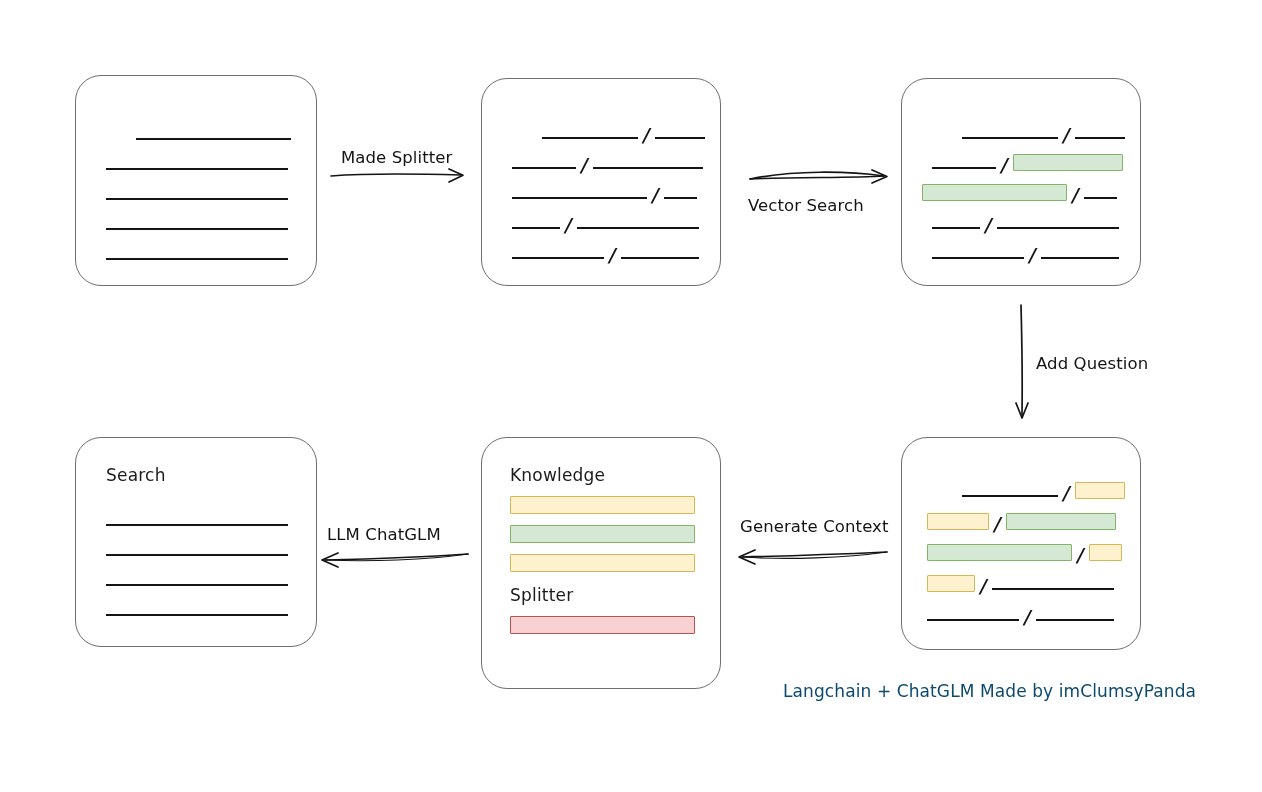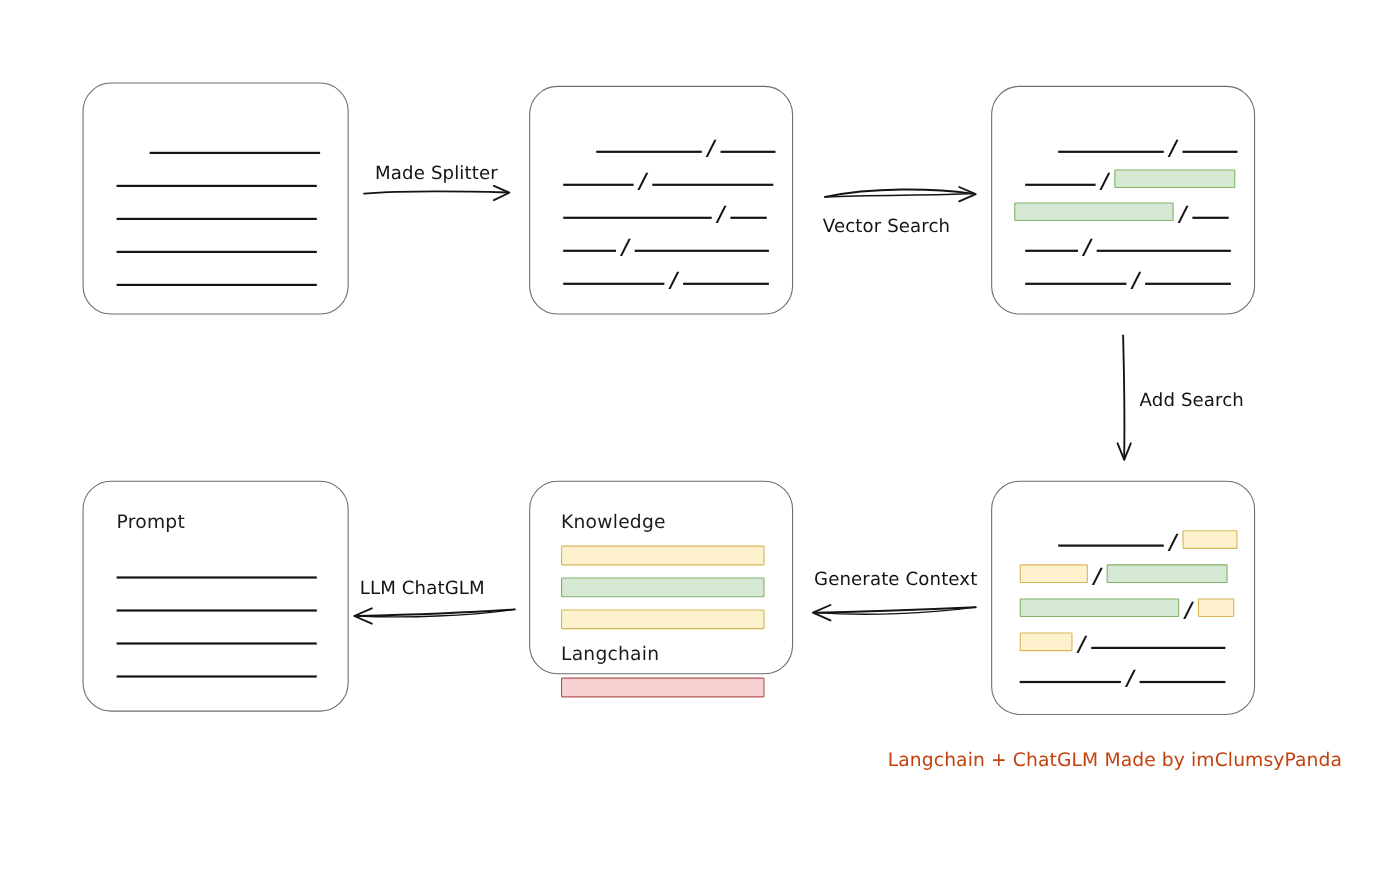--- a/index.html
+++ b/index.html
@@ -83,24 +83,23 @@
     color: #141414;
     white-space: nowrap;
     letter-spacing: 0.1px;
   }
 
   
   .caption {
     position: absolute;
     font-family: "DejaVu Sans", sans-serif;
     font-size: 17px;
-    color: #c2410c;
+    color: #0c4a6e;
     white-space: nowrap;
     letter-spacing: 0.1px;
-    margin-left: 24px;
   }
 </style>
 </head>
 <body>
 
 <div id="canvas">
 
   <div class="card" style="left:75px; top:75px; width:242px; height:211px;">
     <div class="rows">
         <div class="row" style="left: 60px; top: 48px;">
@@ -187,21 +186,21 @@
           <span class="seg-line" style="width: 122px;"></span>
         </div>
         <div class="row" style="left: 30px; top: 164px;">
           <span class="seg-line" style="width: 92px;"></span>
           <span class="slash">/</span>
           <span class="seg-line" style="width: 78px;"></span>
         </div>
       </div>
   </div>
 
-  <div class="arrow-label" style="left:1036px; top:354px;">Add Search</div>
+  <div class="arrow-label" style="left:1036px; top:354px;">Add Question</div>
   <svg class="arrow-svg" style="left:1010px; top:303px;" width="24" height="120" viewBox="0 0 24 120">
     <path d="M11,2 C12,40 12.5,78 12,112" fill="none" stroke="#141414" stroke-width="1.7" stroke-linecap="round"></path>
     <path d="M6,100 L12,115 L18,100" fill="none" stroke="#141414" stroke-width="1.7" stroke-linejoin="round" stroke-linecap="round"></path>
   </svg>
 
   <div class="card" style="left:901px; top:437px; width:240px; height:213px;">
     <div class="rows">
         <div class="row" style="left: 60px; top: 43px;">
           <span class="seg-line" style="width: 96px;"></span>
           <span class="slash">/</span>
@@ -230,42 +229,42 @@
       </div>
   </div>
 
   <div class="arrow-label" style="left:740px; top:517px;">Generate Context</div>
   <svg class="arrow-svg" style="left:737px; top:545px;" width="152" height="22" viewBox="0 0 152 22">
     <path d="M150,7 C105,9 48,11 5,12" fill="none" stroke="#141414" stroke-width="1.7" stroke-linecap="round"></path>
     <path d="M150,7 C108,13 50,15 5,12" fill="none" stroke="#141414" stroke-width="1.2" stroke-linecap="round"></path>
     <path d="M18,5 L2,12 L18,19" fill="none" stroke="#141414" stroke-width="1.7" stroke-linejoin="round" stroke-linecap="round"></path>
   </svg>
 
-  <div class="card" style="left:481px; top:437px; width:240px; height:176px;">
+  <div class="card" style="left:481px; top:437px; width:240px; height:252px;">
     <div class="card-title" style="left:28px; top:27px;">Knowledge</div>
     <div class="bars">
         <div class="bar block-yellow" style="left: 28px; top: 58px; width: 185px;"></div>
         <div class="bar block-green" style="left: 28px; top: 87px; width: 185px;"></div>
         <div class="bar block-yellow" style="left: 28px; top: 116px; width: 185px;"></div>
       </div>
-    <div class="card-title" style="left:28px; top:147px;">Langchain</div>
+    <div class="card-title" style="left:28px; top:147px;">Splitter</div>
     <div class="bars">
         <div class="bar block-red" style="left: 28px; top: 178px; width: 185px;"></div>
       </div>
   </div>
 
   <div class="arrow-label" style="left:327px; top:525px;">LLM ChatGLM</div>
   <svg class="arrow-svg" style="left:320px; top:548px;" width="150" height="22" viewBox="0 0 150 22">
     <path d="M148,6 C104,9 48,11 5,12" fill="none" stroke="#141414" stroke-width="1.7" stroke-linecap="round"></path>
     <path d="M148,6 C106,12 50,14 5,12" fill="none" stroke="#141414" stroke-width="1.2" stroke-linecap="round"></path>
     <path d="M18,5 L2,12 L18,19" fill="none" stroke="#141414" stroke-width="1.7" stroke-linejoin="round" stroke-linecap="round"></path>
   </svg>
 
   <div class="card" style="left:75px; top:437px; width:242px; height:210px;">
-    <div class="card-title" style="left:30px; top:27px;">Prompt</div>
+    <div class="card-title" style="left:30px; top:27px;">Search</div>
     <div class="rows">
         <div class="row" style="left: 30px; top: 72px;">
           <span class="seg-line" style="width: 182px;"></span>
         </div>
         <div class="row" style="left: 30px; top: 102px;">
           <span class="seg-line" style="width: 182px;"></span>
         </div>
         <div class="row" style="left: 30px; top: 132px;">
           <span class="seg-line" style="width: 182px;"></span>
         </div>

